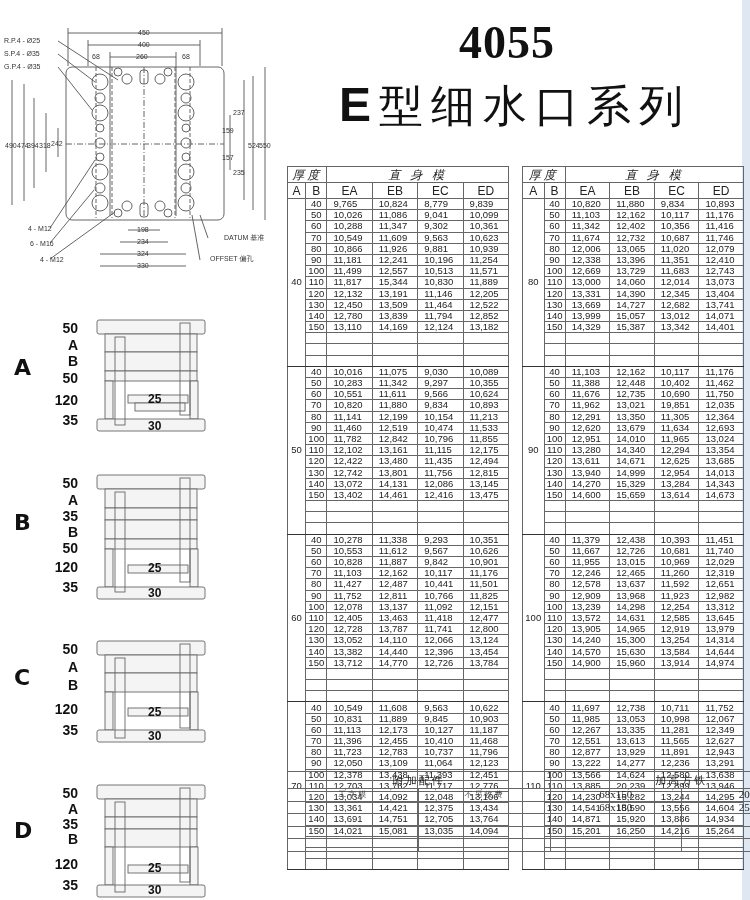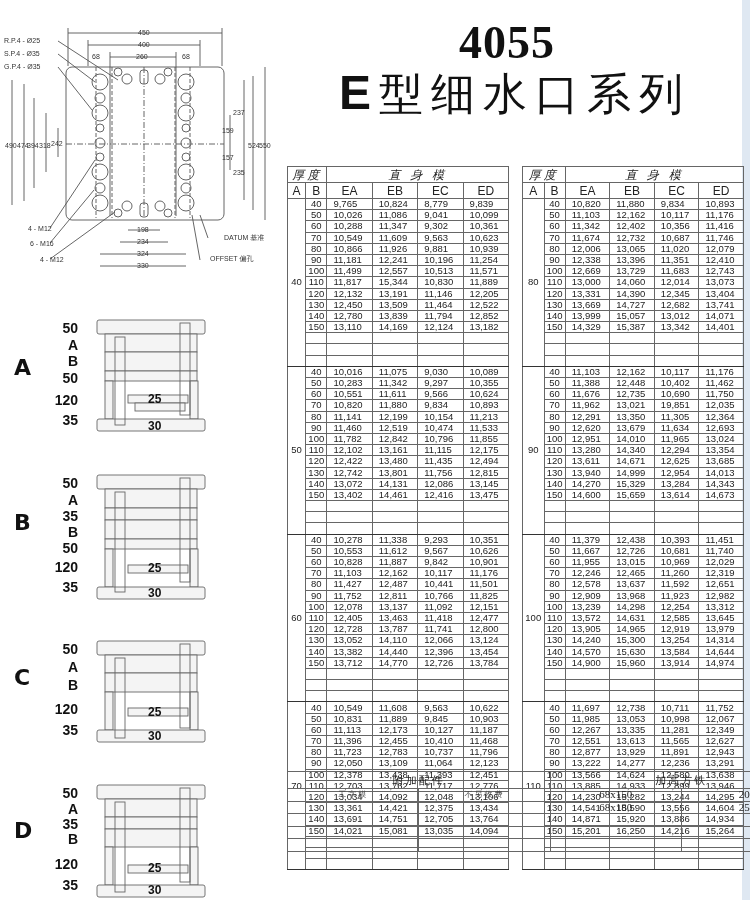--- a/index.html
+++ b/index.html
@@ -1,20 +1,20 @@
 <!DOCTYPE html>
 <html><head>
 <meta charset="utf-8">
 <style>
   html,body{margin:0;padding:0;background:#fff;}
   body{width:750px;height:900px;position:relative;overflow:hidden;font-family:"Liberation Sans",sans-serif;color:#222;}
   .abs{position:absolute;}
   
   .title-num{left:292px;top:18px;width:430px;text-align:center;font-family:"Liberation Serif",serif;font-weight:bold;font-size:46px;letter-spacing:1px;color:#111;line-height:50px;}
-  .title-cn{left:300px;top:66px;width:430px;text-align:center;font-family:"DejaVu Sans",sans-serif;font-size:44px;letter-spacing:8px;color:#111;line-height:54px;}
+  .title-cn{left:300px;top:78px;width:430px;text-align:center;font-family:"DejaVu Sans",sans-serif;font-size:44px;letter-spacing:8px;color:#111;line-height:54px;}
   .title-cn b{font-family:"Liberation Sans",sans-serif;font-weight:900;font-size:48px;}
   
   table.spec{border-collapse:collapse;position:absolute;font-size:9.5px;color:#222;}
   table.spec td, table.spec th{border:1px solid #666;padding:0 2px;height:10.2px;line-height:10px;font-weight:normal;}
   table.spec th{font-size:12px;height:15px;}
   table.spec th.cn{font-family:"DejaVu Serif",serif;font-style:italic;font-size:12px;letter-spacing:3px;}
   table.spec td.a{text-align:center;vertical-align:middle;width:18px;border-bottom:1.5px solid #333;}
   table.spec td.b{text-align:center;width:17px;}
   table.spec td.v{text-align:left;padding-left:6px;width:50px;}
   table.spec tr.grpend td{border-bottom:1.5px solid #333;}
@@ -1080,21 +1080,21 @@
       <tr>
         <td class="b">100</td>
         <td class="v">13,566</td>
         <td class="v">14,624</td>
         <td class="v">12,580</td>
         <td class="v">13,638</td>
       </tr>
       <tr>
         <td class="b">110</td>
         <td class="v">13,885</td>
-        <td class="v">14,933</td>
+        <td class="v">20,239</td>
         <td class="v">12,899</td>
         <td class="v">13,946</td>
       </tr>
       <tr>
         <td class="b">120</td>
         <td class="v">14,230</td>
         <td class="v">15,282</td>
         <td class="v">13,244</td>
         <td class="v">14,295</td>
       </tr>

